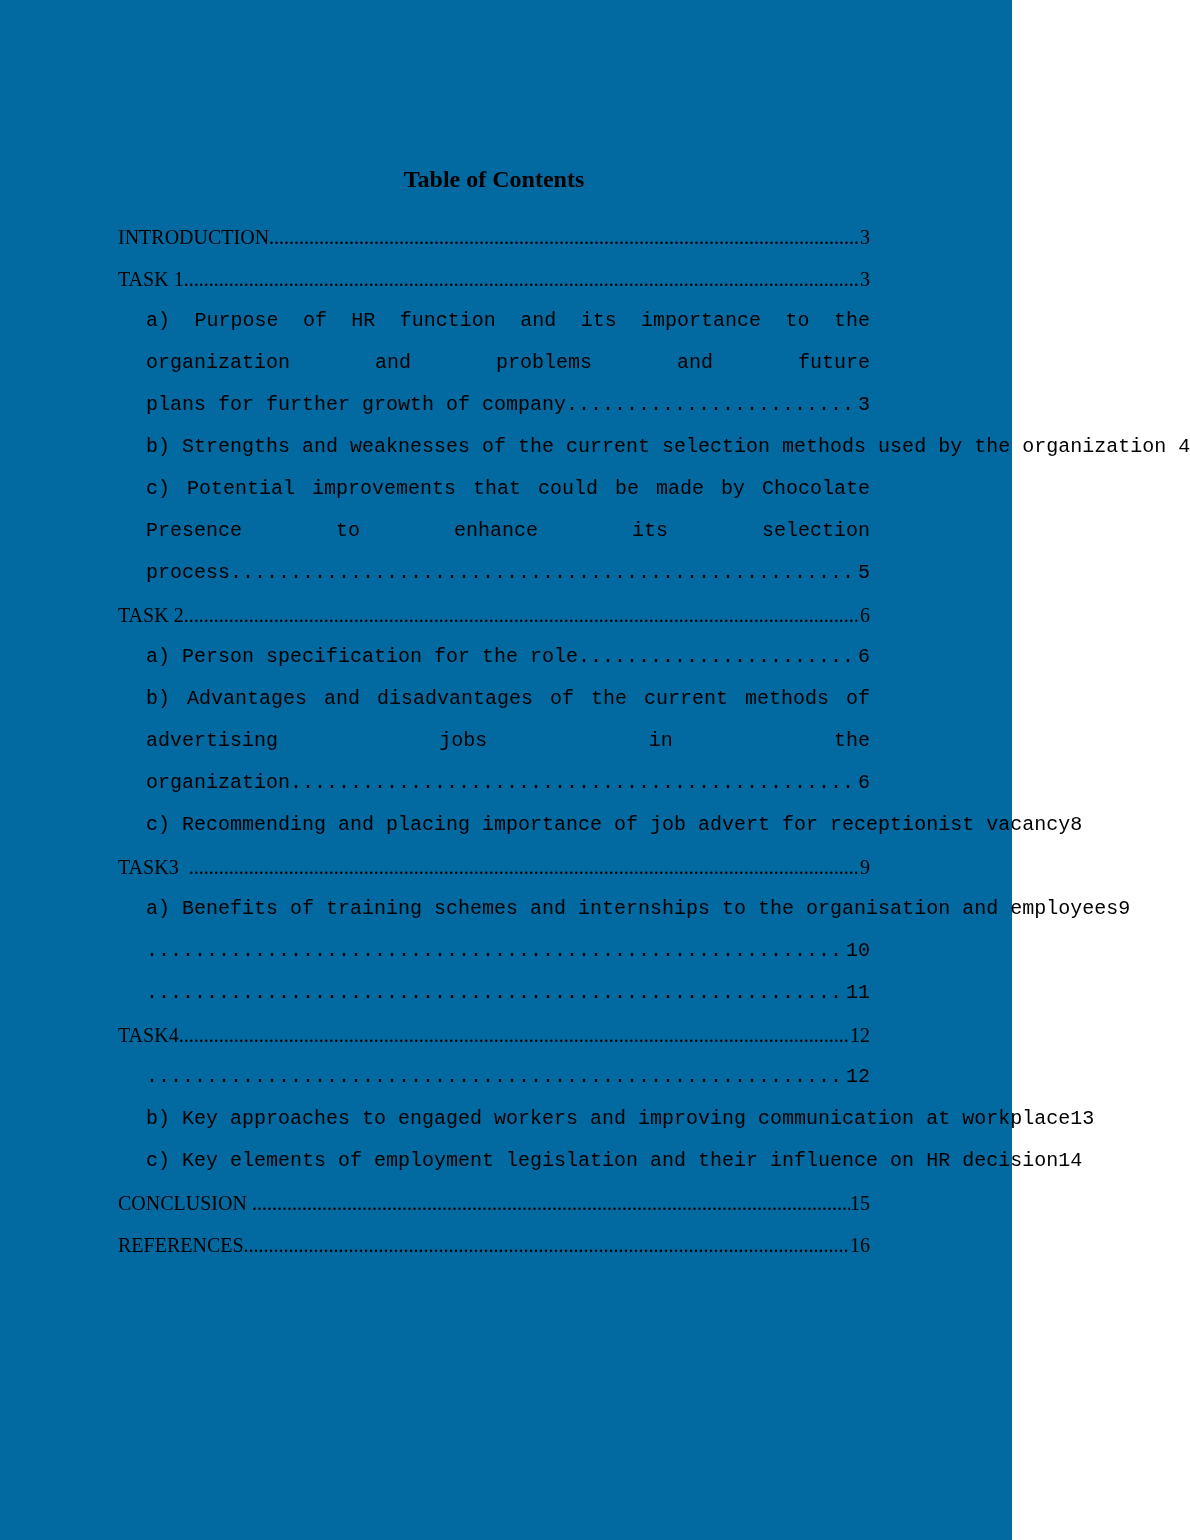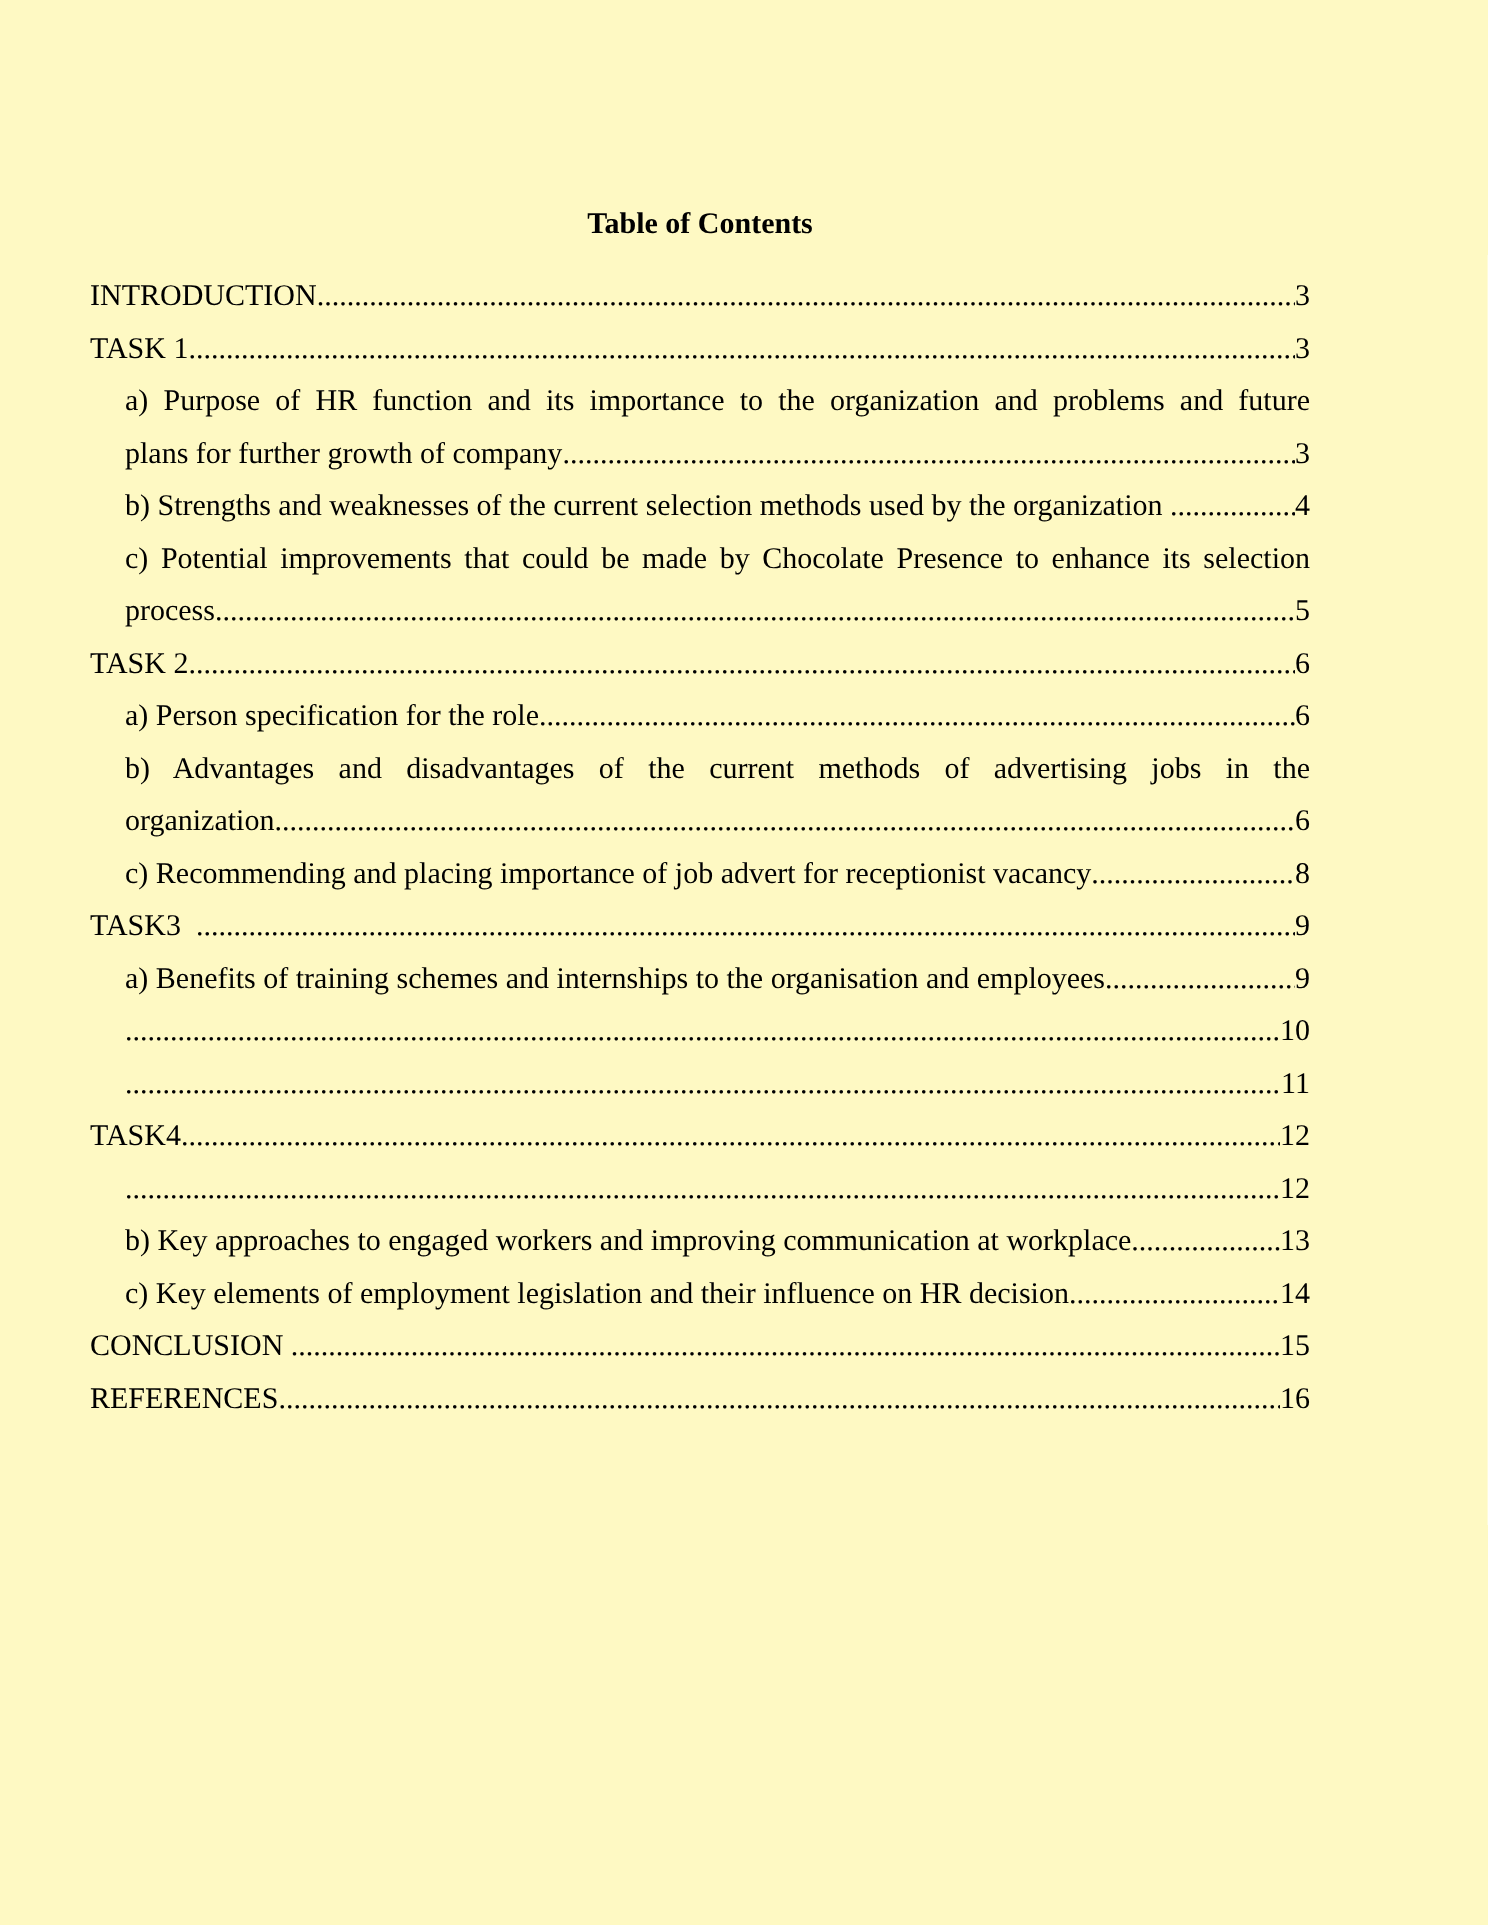--- a/index.html
+++ b/index.html
@@ -5,40 +5,40 @@
   * { box-sizing: border-box; }
   html, body { margin: 0; padding: 0; }
   body {
     width: 1190px;
     height: 1540px;
     background: #ffffff;
     color: #000000;
     font-family: "Liberation Serif", "DejaVu Serif", serif;
   }
   .page {
-    width: 1190px;
+    width: 1012px;
     height: 1540px;
-    padding: 164px 142px 0 72px;
-    background: #fef9c3;
+    padding: 164px 142px 0 118px;
+    background: #0369a1;
   }
   .doc-title {
     text-align: center;
     font-weight: bold;
     font-size: 24px;
     line-height: 30px;
     margin: 0 0 22px 0;
   }
   .toc {
-    font-size: 24px;
+    font-size: 20px;
     line-height: 42px;
   }
   .entry { display: flex; align-items: baseline; }
   .entry-multi { display: block; }
   .flexline { display: flex; align-items: flex-start; }
-  .lvl1 { padding-left: 28px; }
+  .lvl1 { padding-left: 28px; font-family: Liberation Mono, monospace; }
   .txt { white-space: pre; flex: 0 0 auto; }
   .dots {
     flex: 1 1 0;
     min-width: 0;
     overflow: hidden;
     white-space: nowrap;
   }
   .pg { white-space: pre; flex: 0 0 auto; }
   .jline {
     text-align: justify;

